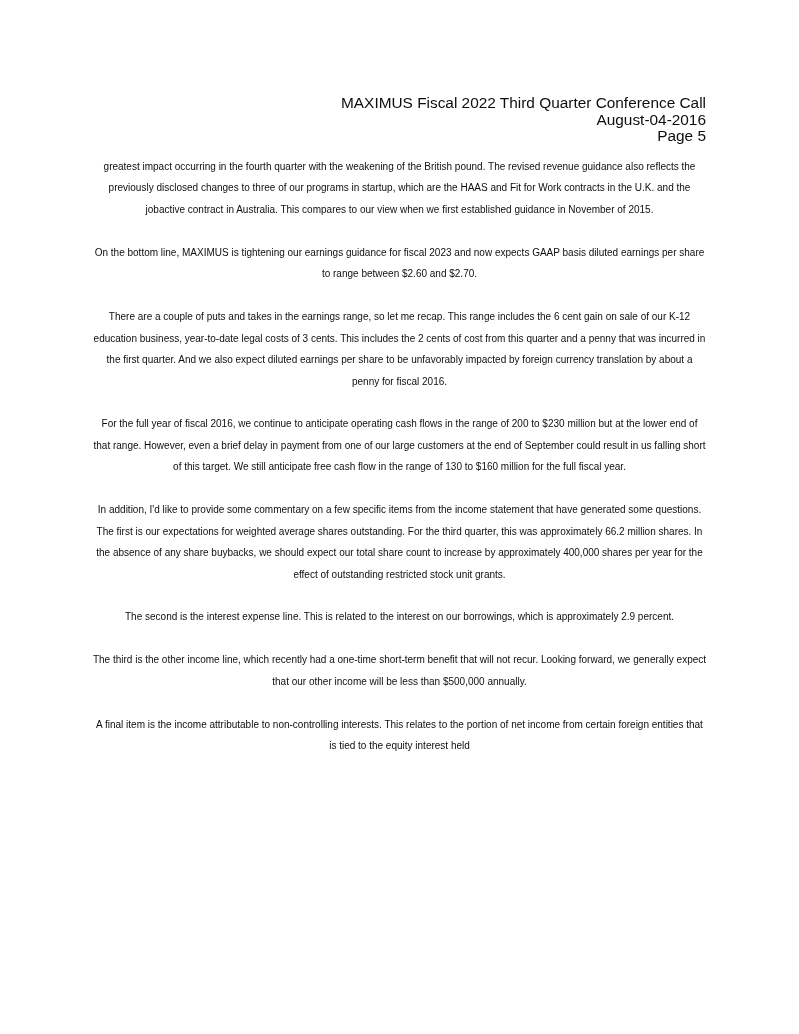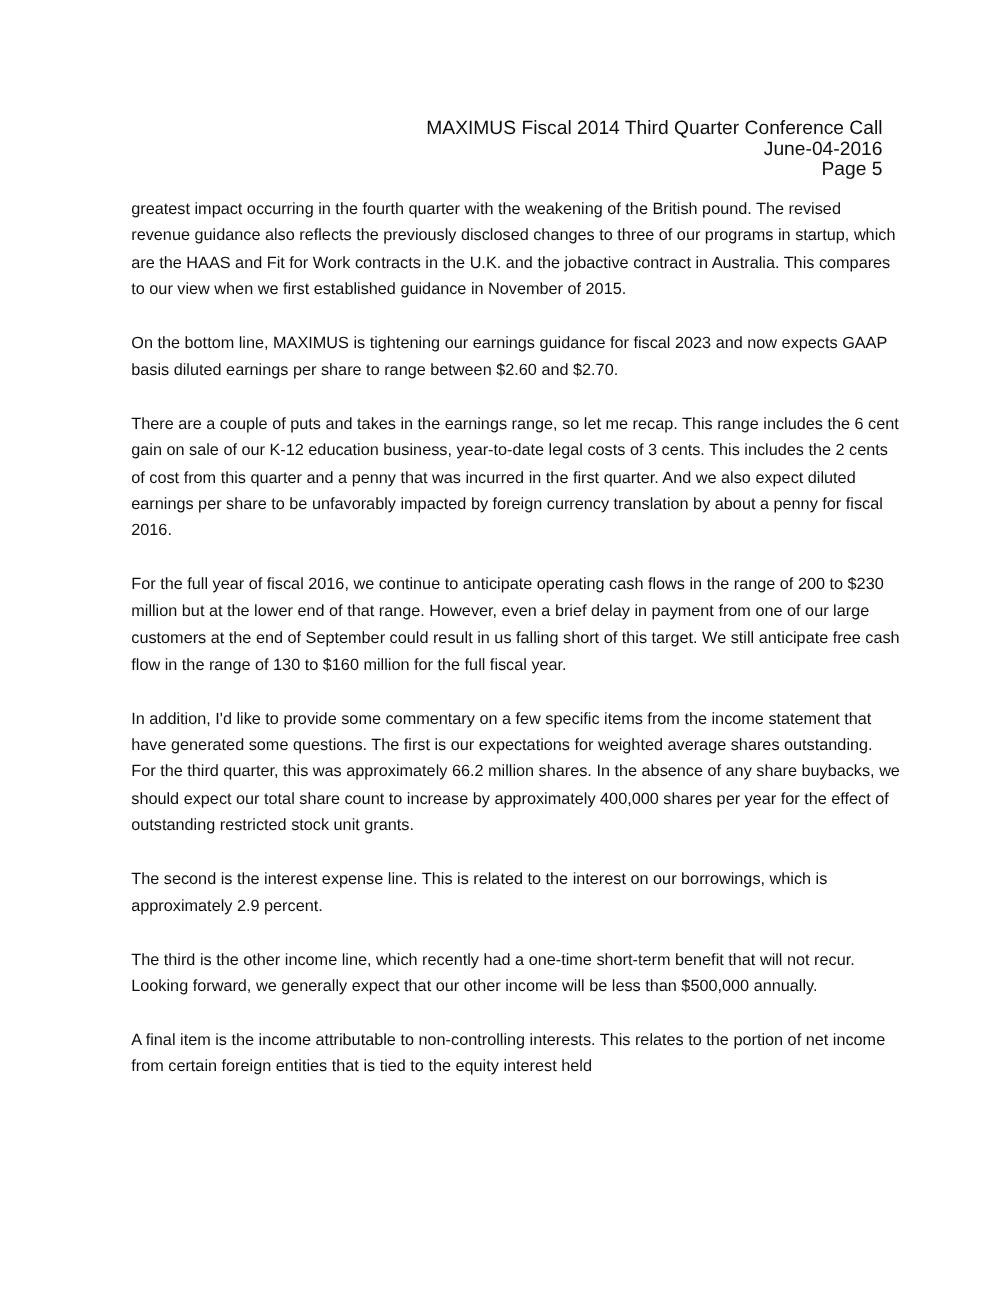--- a/index.html
+++ b/index.html
@@ -22,39 +22,39 @@
     top: 95px;
     right: 93px;
     text-align: right;
     font-size: 15.4px;
     line-height: 16.6px;
     white-space: nowrap;
   }
   .doc-body {
     position: absolute;
     top: 156px;
-    left: 105px;
+    left: 92px;
     width: 615px;
-    font-size: 13px;
+    font-size: 10px;
     line-height: 21.45px;
-    text-align: left;
+    text-align: center;
   }
   .doc-body p {
     margin: 0 0 21.45px 0;
     padding: 0;
   }
 </style>
 </head>
 <body>
 
 <div class="page">
 
   <div class="doc-header">
-    <div>MAXIMUS Fiscal 2014 Third Quarter Conference Call</div>
-    <div>June-04-2016</div>
+    <div>MAXIMUS Fiscal 2022 Third Quarter Conference Call</div>
+    <div>August-04-2016</div>
     <div>Page 5</div>
   </div>
 
   <div class="doc-body">
     <p>greatest impact occurring in the fourth quarter with the weakening of the British pound. The revised revenue guidance also reflects the previously disclosed changes to three of our programs in startup, which are the HAAS and Fit for Work contracts in the U.K. and the jobactive contract in Australia. This compares to our view when we first established guidance in November of 2015.</p>
     <p>On the bottom line, MAXIMUS is tightening our earnings guidance for fiscal 2023 and now expects GAAP basis diluted earnings per share to range between $2.60 and $2.70.</p>
     <p>There are a couple of puts and takes in the earnings range, so let me recap. This range includes the 6 cent gain on sale of our K-12 education business, year-to-date legal costs of 3 cents. This includes the 2 cents of cost from this quarter and a penny that was incurred in the first quarter. And we also expect diluted earnings per share to be unfavorably impacted by foreign currency translation by about a penny for fiscal 2016.</p>
     <p>For the full year of fiscal 2016, we continue to anticipate operating cash flows in the range of 200 to $230 million but at the lower end of that range. However, even a brief delay in payment from one of our large customers at the end of September could result in us falling short of this target. We still anticipate free cash flow in the range of 130 to $160 million for the full fiscal year.</p>
     <p>In addition, I'd like to provide some commentary on a few specific items from the income statement that have generated some questions. The first is our expectations for weighted average shares outstanding. For the third quarter, this was approximately 66.2 million shares. In the absence of any share buybacks, we should expect our total share count to increase by approximately 400,000 shares per year for the effect of outstanding restricted stock unit grants.</p>
     <p>The second is the interest expense line. This is related to the interest on our borrowings, which is approximately 2.9 percent.</p>

